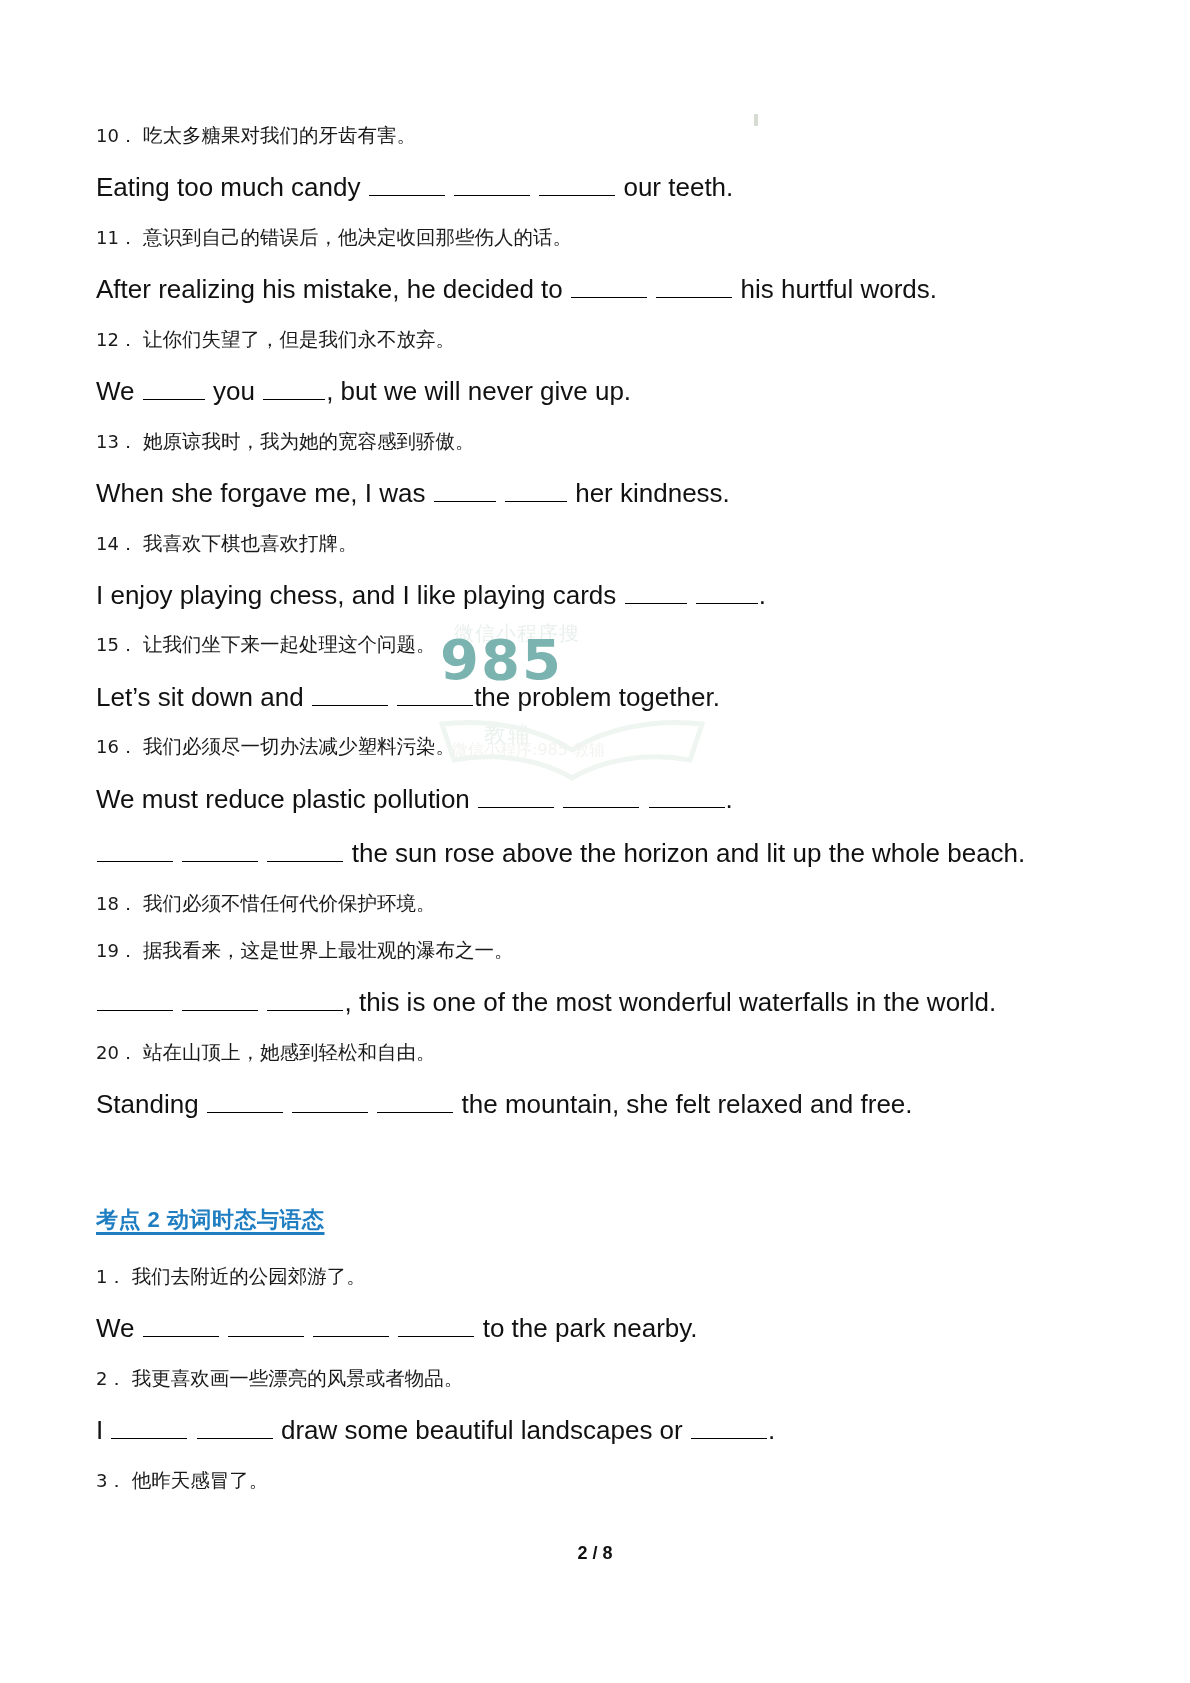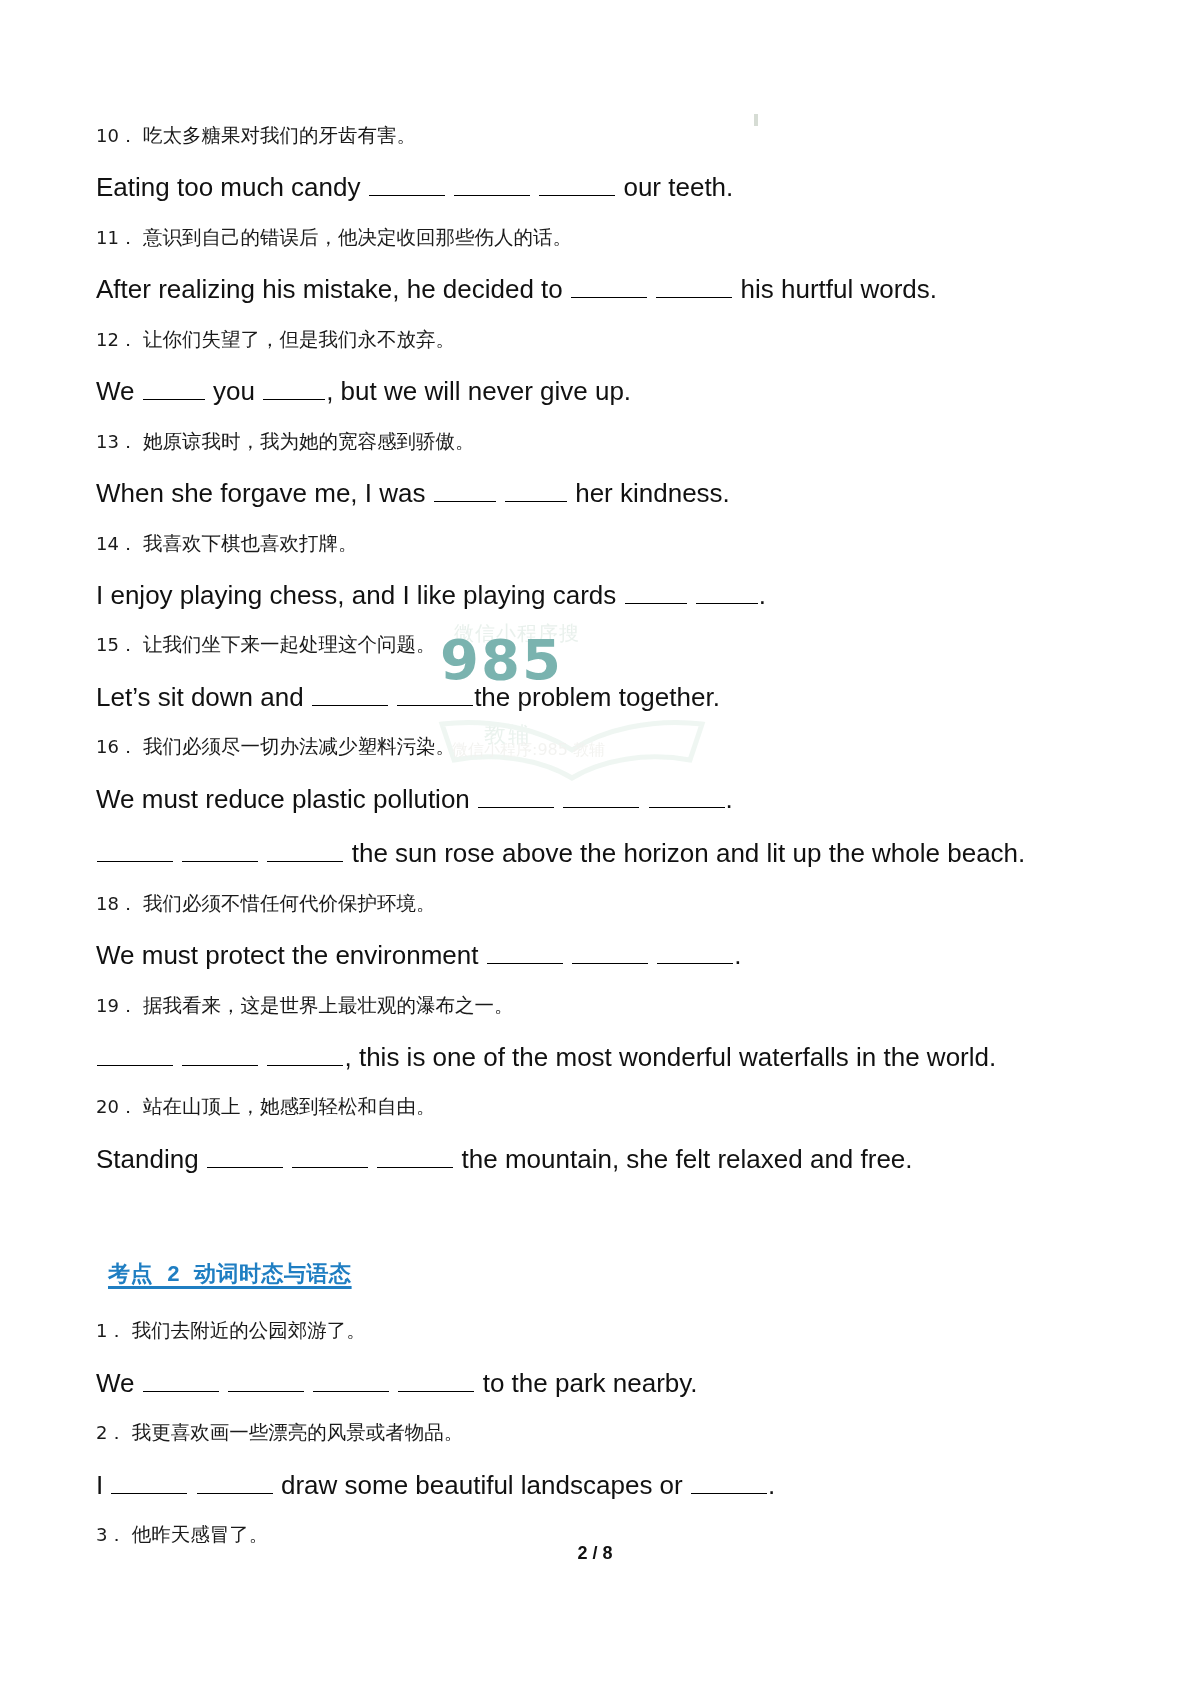--- a/index.html
+++ b/index.html
@@ -118,28 +118,28 @@
     border-bottom: 1.6px solid #000;
     height: 0.92em;
     vertical-align: baseline;
     margin: 0 1px;
   }
   .b-sm { width: 62px; }
   .b-md { width: 76px; }
 
   
   .section-head {
-    font-family: Liberation Mono, monospace;
+    font-family: Liberation Sans, sans-serif;
     font-size: 22px;
     font-weight: 700;
     color: #1f7ec2;
     text-decoration: underline;
     text-underline-offset: 5px;
     text-decoration-thickness: 2.5px;
-    margin: 0 0 0 12px;
+    margin: 0 0 0 0;
     display: inline-block;
     white-space: nowrap;
     letter-spacing: 0.5px;
   }
   .spacer-lg { height: 62px; }
   .spacer-after-head { height: 30px; }
 
   .footer {
     position: absolute;
     left: 0;
@@ -188,21 +188,20 @@
 
     <p class="q-cn"><span class="num">15．</span> <span>让我们坐下来一起处理这个问题。</span></p>
     <p class="q-en"><span>Let’s sit down and</span> <span class="blank b-md"></span> <span class="blank b-md"></span><span>the problem together.</span></p>
 
     <p class="q-cn"><span class="num">16．</span> <span>我们必须尽一切办法减少塑料污染。</span></p>
     <p class="q-en"><span>We must reduce plastic pollution</span> <span class="blank b-md"></span> <span class="blank b-md"></span> <span class="blank b-md"></span><span>.</span></p>
 
     <p class="q-en"><span class="blank b-md"></span> <span class="blank b-md"></span> <span class="blank b-md"></span> <span>the sun rose above the horizon and lit up the whole beach.</span></p>
 
     <p class="q-cn"><span class="num">18．</span> <span>我们必须不惜任何代价保护环境。</span></p>
-    <p class="q-en"><span>We must protect the environment</span> <span class="blank b-md"></span> <span class="blank b-md"></span> <span class="blank b-md"></span><span>.</span></p>
 
     <p class="q-cn"><span class="num">19．</span> <span>据我看来，这是世界上最壮观的瀑布之一。</span></p>
     <p class="q-en"><span class="blank b-md"></span> <span class="blank b-md"></span> <span class="blank b-md"></span><span>, this is one of the most wonderful waterfalls in the world.</span></p>
 
     <p class="q-cn"><span class="num">20．</span> <span>站在山顶上，她感到轻松和自由。</span></p>
     <p class="q-en"><span>Standing</span> <span class="blank b-md"></span> <span class="blank b-md"></span> <span class="blank b-md"></span> <span>the mountain, she felt relaxed and free.</span></p>
 
     <div class="spacer-lg"></div>
 
     <div>

